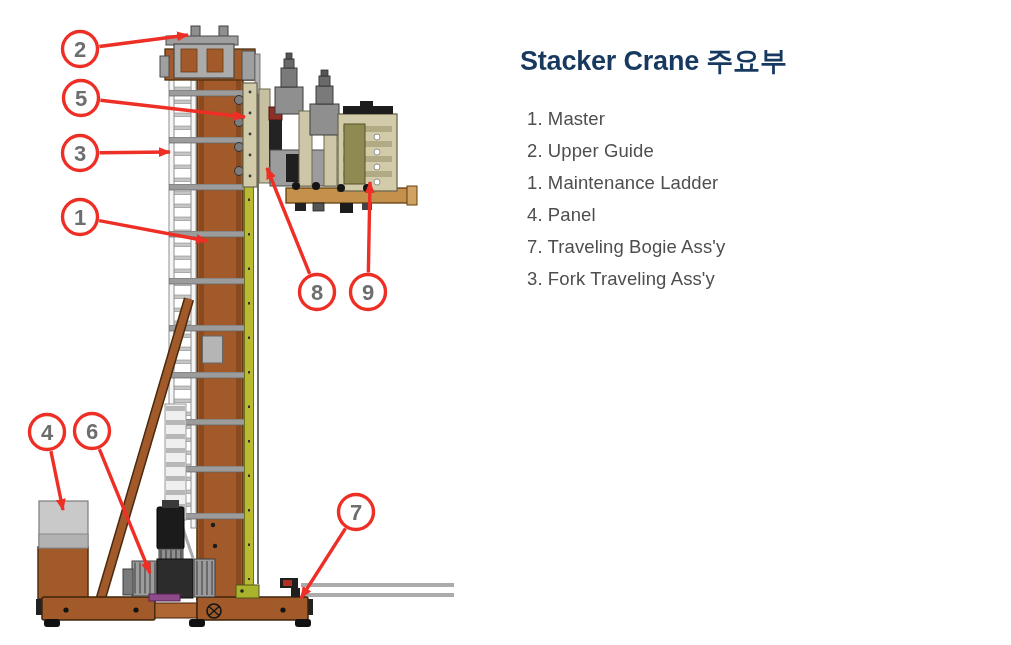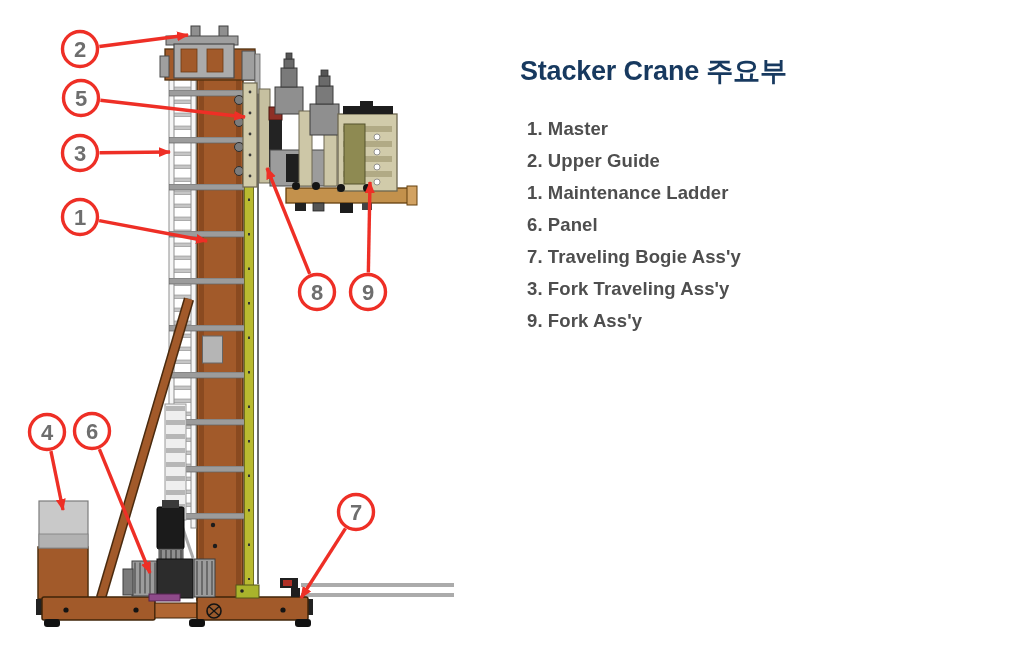--- a/index.html
+++ b/index.html
@@ -1,22 +1,22 @@
 <!DOCTYPE html>
 <html><head>
 <meta charset="utf-8">
 <style>
   html,body{margin:0;padding:0;background:#fff;}
   body{font-family:"Liberation Sans",sans-serif;}
   .stage{position:relative;width:1011px;height:645px;background:#fff;overflow:hidden;}
   #crane-svg{position:absolute;left:0;top:0;filter:blur(.4px);}
-  .info{position:absolute;left:520px;top:56px;}
+  .info{position:absolute;left:520px;top:46px;}
   .info h1{margin:0;font-size:27px;line-height:30px;font-weight:700;color:#17395f;letter-spacing:-.2px;}
   #parts-list{margin-top:27px;padding-left:7px;}
-  .part-item{font-size:18.5px;line-height:32px;font-weight:700;color:#4e4e4e;letter-spacing:.1px;white-space:nowrap;}
+  .part-item{font-size:18.5px;line-height:32px;font-weight:400;color:#4e4e4e;letter-spacing:.1px;white-space:nowrap;}
   .callout-arrow{fill:none;}
   .callout-circle{fill:#ffffff;}
   .callout-num{font-family:"Liberation Sans",sans-serif;font-weight:700;font-size:22px;text-anchor:middle;}
 </style>
 </head>
 <body>
 
 <div class="stage">
 
   <svg id="crane-svg" viewBox="0 0 505 645" width="505" height="645">
@@ -227,20 +227,19 @@
         </g>
       </g>
   </svg>
 
   <div class="info">
     <h1>Stacker Crane 주요부</h1>
     <div id="parts-list">
         <div class="part-item">1. Master</div>
         <div class="part-item">2. Upper Guide</div>
         <div class="part-item">1. Maintenance Ladder</div>
-        <div class="part-item">6. Panel</div>
+        <div class="part-item">4. Panel</div>
         <div class="part-item">7. Traveling Bogie Ass'y</div>
         <div class="part-item">3. Fork Traveling Ass'y</div>
-        <div class="part-item">9. Fork Ass'y</div>
       </div>
   </div>
 
 </div>
 
 </body></html>

